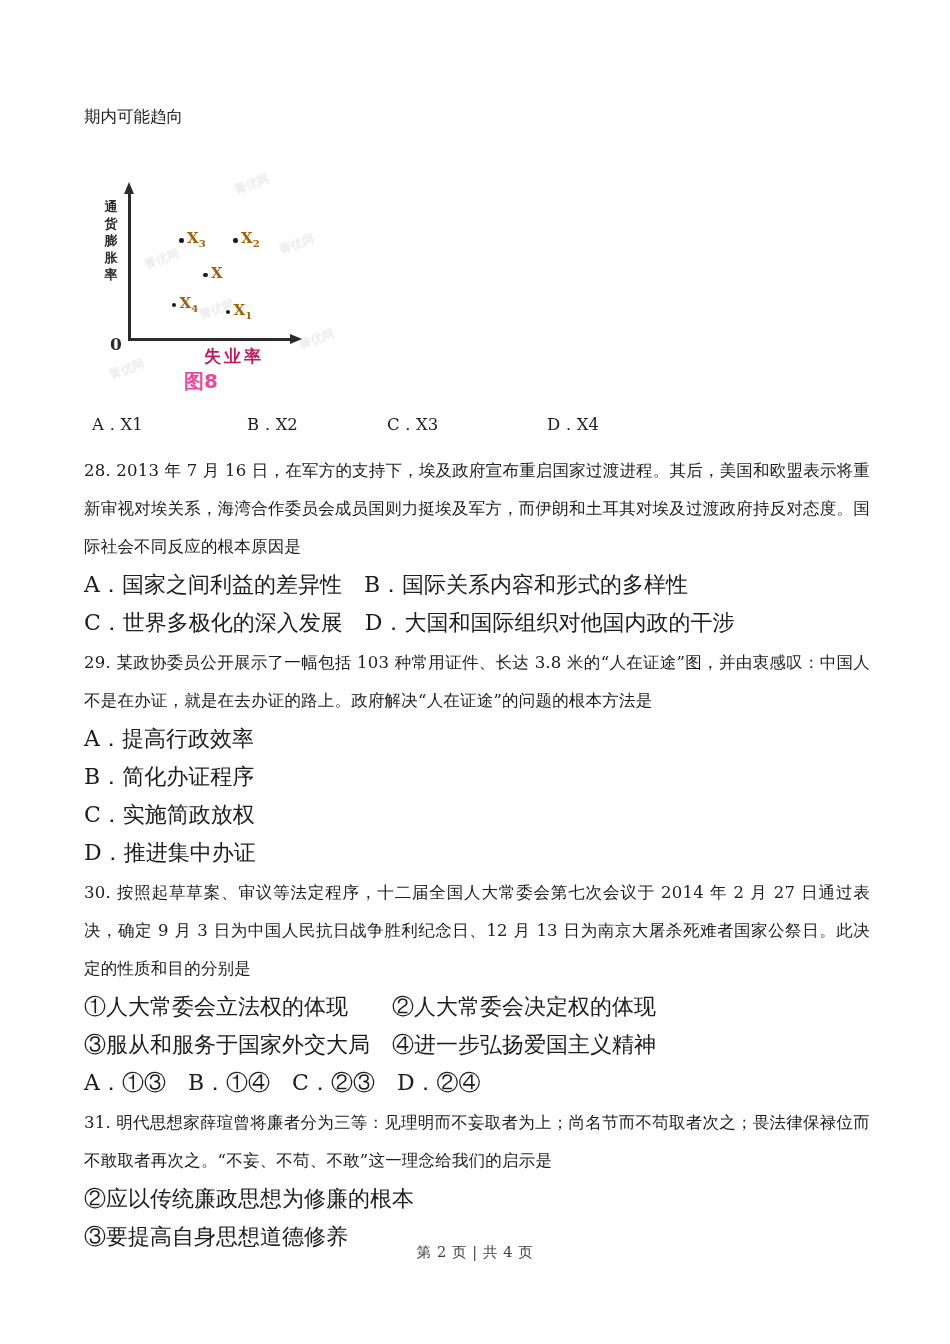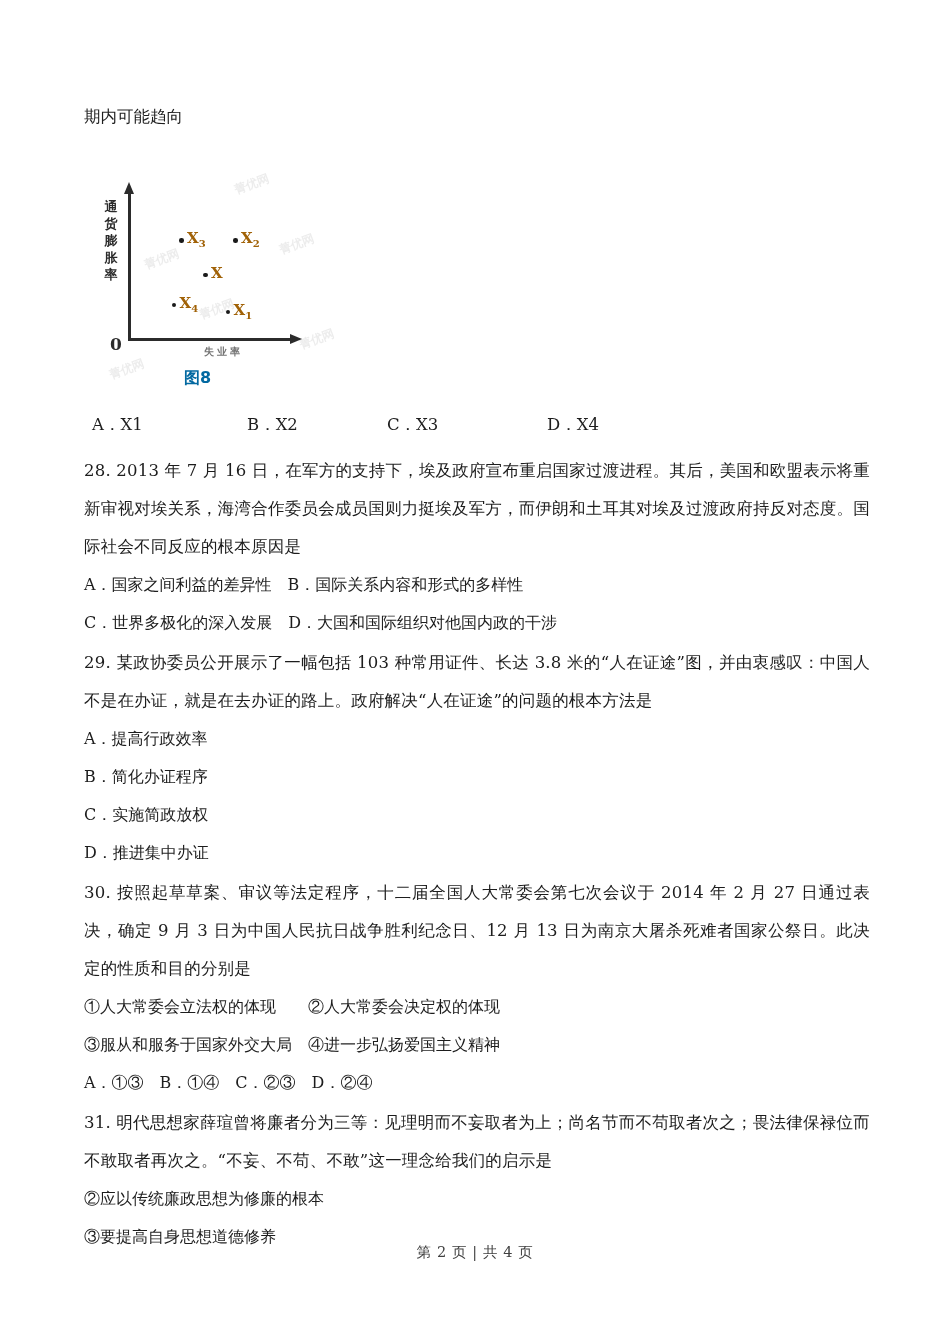--- a/index.html
+++ b/index.html
@@ -36,21 +36,21 @@
     text-justify: inter-ideograph;
     letter-spacing: 0.2px;
     margin: 0;
   }
   .heading-line {
     font-size: 16.5px;
     line-height: 26px;
     margin: 0 0 6px 0;
   }
   .opt-row {
-    font-size: 16px;
+    font-size: 22px;
     line-height: 38px;
     margin: 0;
     white-space: pre;
   }
   .q-block { margin: 0 0 2px 0; }
 
   
   .ans-spread {
     display: flex;
     font-size: 16.5px;
@@ -131,41 +131,41 @@
     line-height: 17px;
     color: #2b2b2b;
     text-align: center;
     letter-spacing: 0px;
   }
   .axis-label-x {
     position: absolute;
     left: 120px;
     top: 209px;
     font-family: "DejaVu Sans", "Liberation Sans", sans-serif;
-    font-size: 10px;
-    font-weight: bold;
-    color: #737373;
+    font-size: 17px;
+    font-weight: bold;
+    color: #be185d;
     letter-spacing: 3px;
   }
   .origin-label {
     position: absolute;
     left: 26px;
     top: 198px;
     font-family: "DejaVu Serif", "Liberation Serif", serif;
     font-size: 17px;
     font-weight: bold;
     color: #2b2b2b;
   }
   .fig-caption {
     position: absolute;
     left: 100px;
     top: 232px;
-    font-size: 16px;
-    font-weight: bold;
-    color: #0369a1;
+    font-size: 20px;
+    font-weight: bold;
+    color: #ec4899;
     font-family: "DejaVu Sans", "Liberation Sans", sans-serif;
   }
   .pt {
     position: absolute;
     width: 0; height: 0;
     white-space: nowrap;
   }
   .pt .dot {
     position: absolute;
     left: 0; top: 0;

